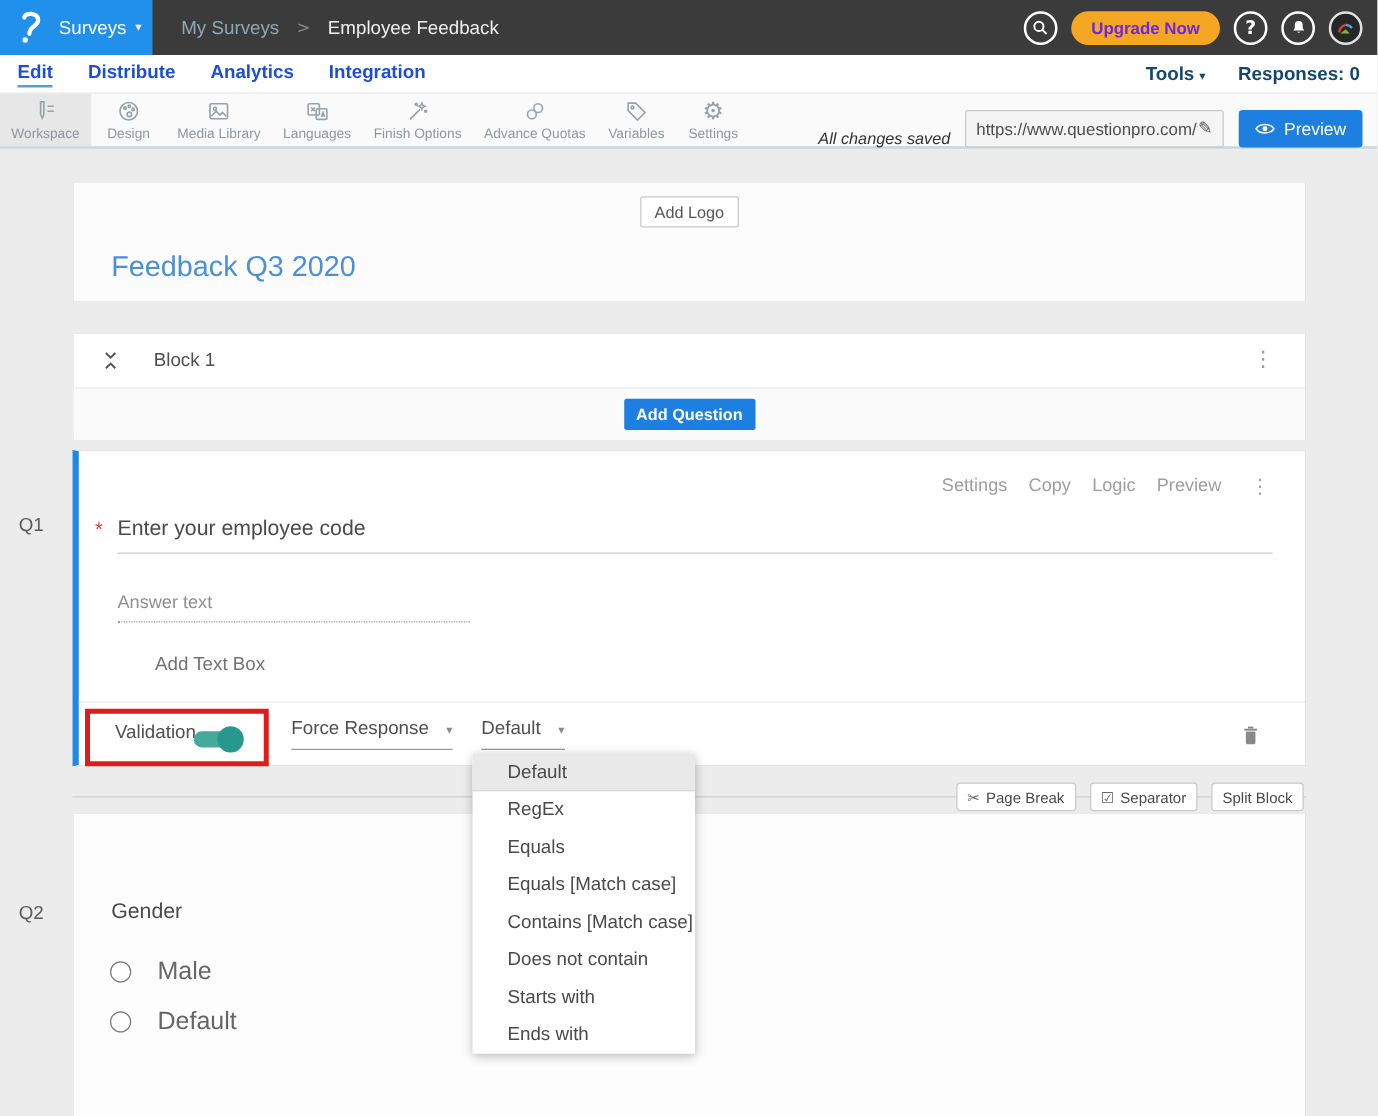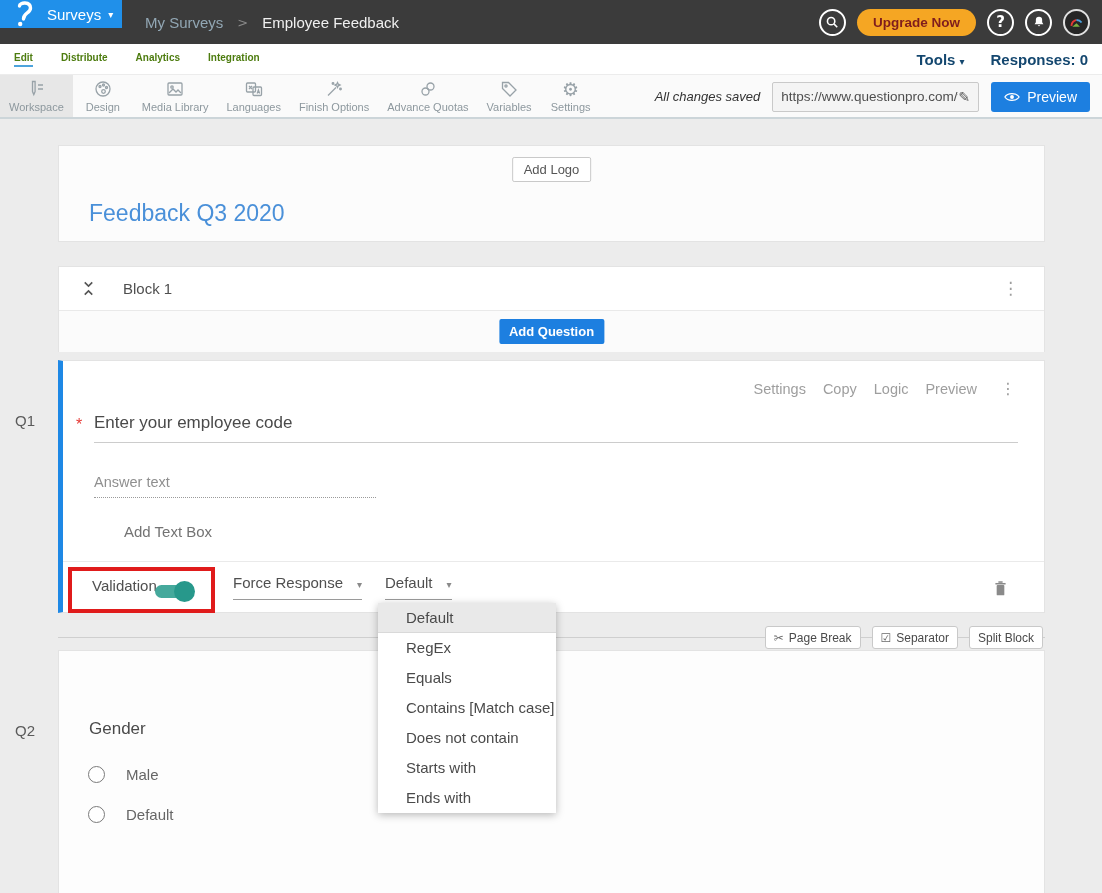--- a/index.html
+++ b/index.html
@@ -8,59 +8,59 @@
     position: relative;
     font-family: "Liberation Sans", sans-serif;
     background: #ececec;
     overflow: hidden;
     color: #4a4a4a;
   }
   .glyph { font-family: "DejaVu Sans", sans-serif; }
 
   
   .topbar { position:absolute; top:0; left:0; width:1102px; height:44px; background:#3b3b3b; z-index:10; }
-  .logo-section { position:absolute; left:0; top:0; width:122px; height:28px; background:#2090ea;
+  .logo-section { position:absolute; left:0; top:0; width:122px; height:44px; background:#2090ea;
     display:flex; align-items:center; padding-left:14px; cursor:pointer; }
   .logo-mark { width:22px; height:28px; }
   .product-label { color:#fff; font-size:15px; margin-left:11px; }
   .logo-caret { color:#fff; font-size:10px; margin-left:7px; }
   .breadcrumb { position:absolute; left:145px; top:0; height:44px; display:flex; align-items:center; gap:14px; font-size:15px; }
   .crumb-parent { color:#92a7b4; cursor:pointer; }
   .crumb-sep { color:#8a8a8a; font-size:13px; }
   .crumb-current { color:#f0f0f0; }
   .topbar-right { position:absolute; right:12px; top:0; height:44px; display:flex; align-items:center; gap:11px; }
   .circle-btn { width:27px; height:27px; border:2px solid #fff; border-radius:50%;
     display:flex; align-items:center; justify-content:center; color:#fff; cursor:pointer; flex:0 0 auto; }
   .circle-btn svg { display:block; }
   .help-btn { font-size:15px; font-weight:bold; }
   .upgrade-btn { height:27px; padding:0 16px; background:#f5a623; border:none; border-radius:14px;
-    color:#7f1d1d; font-size:13.5px; font-weight:bold; cursor:pointer; font-family:"Liberation Sans",sans-serif; }
+    color:#6d28d9; font-size:13.5px; font-weight:bold; cursor:pointer; font-family:"Liberation Sans",sans-serif; }
   .avatar { width:27px; height:27px; border:2px solid #e0e0e0; border-radius:50%; background:#262626;
     display:flex; align-items:center; justify-content:center; cursor:pointer; overflow:hidden; }
 
   
   .navrow { position:absolute; top:44px; left:0; width:1102px; height:30px; background:#fff;
     display:flex; align-items:center; z-index:9; }
   .nav-tabs { display:flex; gap:28px; padding-left:14px; }
-  .nav-tab { font-size:10px; font-weight:600; color:#4d7c0f; cursor:pointer; padding-bottom:2px; }
+  .nav-tab { font-size:15px; font-weight:600; color:#1d4ed8; cursor:pointer; padding-bottom:2px; }
   .nav-tab.active { border-bottom:2px solid #4da3dc; }
   .nav-right { position:absolute; right:14px; display:flex; gap:26px; align-items:center; }
   .nav-right .item { font-size:15px; font-weight:600; color:#14476f; cursor:pointer; }
   .nav-right .caret { color:#14476f; font-size:10px; margin-left:4px; }
 
   
   .toolbar { position:absolute; top:74px; left:0; width:1102px; height:45px; background:#fafafa;
     border-top:1px solid #ececec; border-bottom:2px solid #ccd5d9; display:flex; align-items:stretch; z-index:9; }
   .tool-item { display:flex; flex-direction:column; align-items:center; justify-content:center;
     padding:0 9px; min-width:60px; cursor:pointer; color:#98a2a8; }
   .tool-item.active { background:#e7e7e7; }
   .tool-item .ticon { height:20px; display:flex; align-items:center; justify-content:center; font-size:18px; line-height:20px; }
   .tool-item .tlabel { font-size:11px; color:#8d989e; margin-top:2px; white-space:nowrap; }
   .tool-item svg { stroke:#98a2a8; fill:none; stroke-width:1.3; }
-  .toolbar-right { position:absolute; right:12px; top:0; height:43px; display:flex; align-items:center; gap:12px; }
+  .toolbar-right { position:absolute; right:12px; top:0; height:43px; display:flex; align-items:flex-end; gap:12px; }
   .saved-status { font-style:italic; font-size:13px; color:#333; }
   .url-box { width:207px; height:30px; background:#f4f4f4; border:1px solid #c9c9c9; border-radius:2px;
     display:flex; align-items:center; padding:0 8px; }
   .url-box input { flex:1; border:none; background:transparent; font-size:13.5px; color:#4e4e4e;
     font-family:"Liberation Sans",sans-serif; outline:none; min-width:0; }
   .url-pencil { color:#555; font-size:14px; cursor:pointer; }
   .preview-btn { height:30px; padding:0 13px; background:#1d7fe0; border:none; border-radius:3px; color:#fff;
     font-size:14px; display:flex; align-items:center; gap:7px; cursor:pointer; font-family:"Liberation Sans",sans-serif; }
 
   
@@ -117,21 +117,21 @@
     font-size:12px; color:#4a4a4a; display:flex; align-items:center; gap:5px; cursor:pointer;
     font-family:"Liberation Sans",sans-serif; }
   .pb-btn .glyph { font-size:12px; color:#6a6a6a; }
 
   .q2-card { top:650px; height:250px; background:#fdfdfd; }
   .q2-question { position:absolute; left:30px; top:68px; font-size:17px; color:#4a4a4a; cursor:text; }
   .option-row { position:absolute; left:29px; display:flex; align-items:center; gap:21px; cursor:pointer; }
   .opt-male { top:115px; }
   .opt-female { top:155px; }
   .radio { width:17px; height:17px; border:1px solid #7a7a7a; border-radius:50%; background:#fff; flex:0 0 auto; }
-  .option-label { font-size:15px; color:#666; }
+  .option-label { font-size:20px; color:#666; }
 
   
   .dropdown { position:absolute; left:378px; top:603px; width:178px; background:#fff;
     box-shadow:0 2px 8px rgba(0,0,0,0.28); z-index:50; }
   .dd-item { height:30px; line-height:30px; padding-left:28px; font-size:15px; color:#4a4a4a; cursor:pointer; white-space:nowrap; }
   .dd-item.selected { background:#e9e9e9; border-bottom:1px solid #d9d9d9; }
 </style>
 </head>
 <body>
 
@@ -359,17 +359,18 @@
   <div class="option-row opt-female">
     <span class="radio"></span>
     <span class="option-label">Default</span>
   </div>
 </div>
 
 <div class="dropdown">
   <div class="dd-item selected">Default</div>
   <div class="dd-item">RegEx</div>
   <div class="dd-item">Equals</div>
+  <div class="dd-item">Equals [Match case]</div>
   <div class="dd-item">Contains [Match case]</div>
   <div class="dd-item">Does not contain</div>
   <div class="dd-item">Starts with</div>
   <div class="dd-item">Ends with</div>
 </div>
 
 </body></html>

